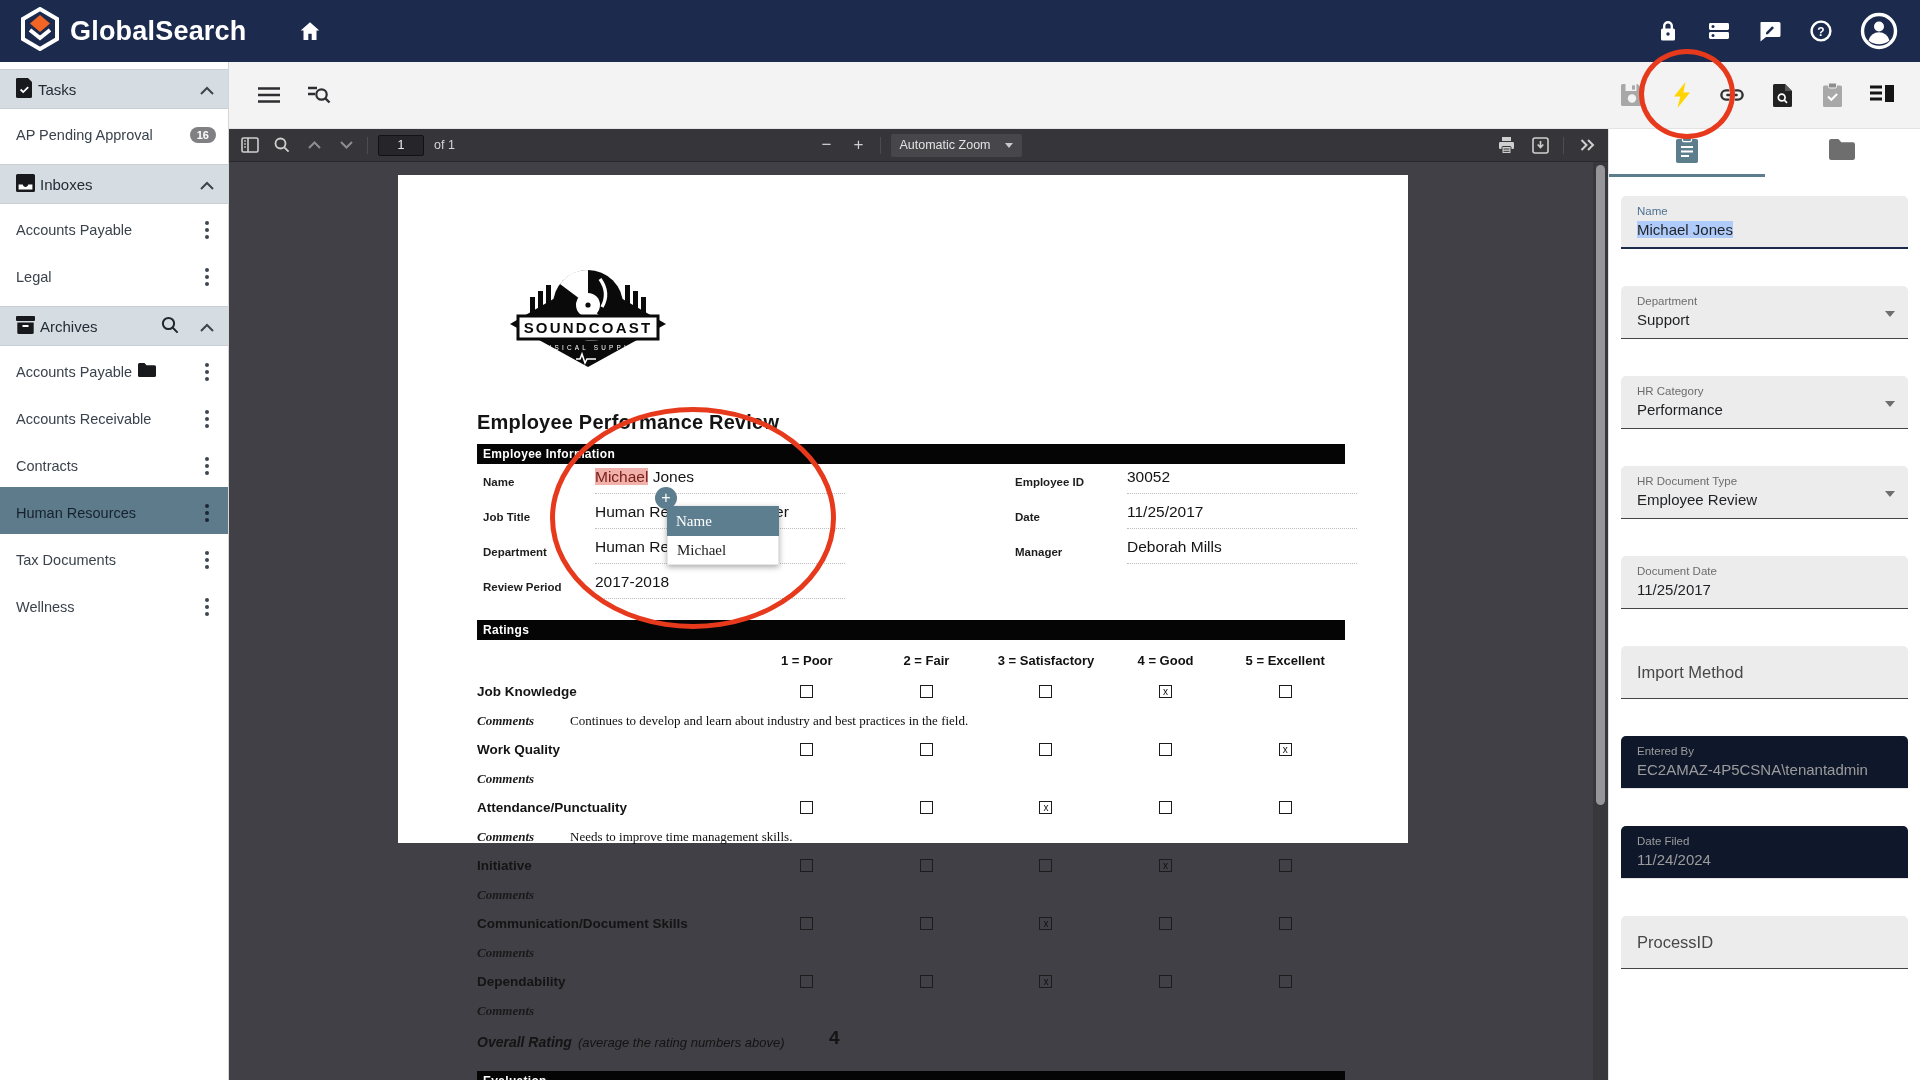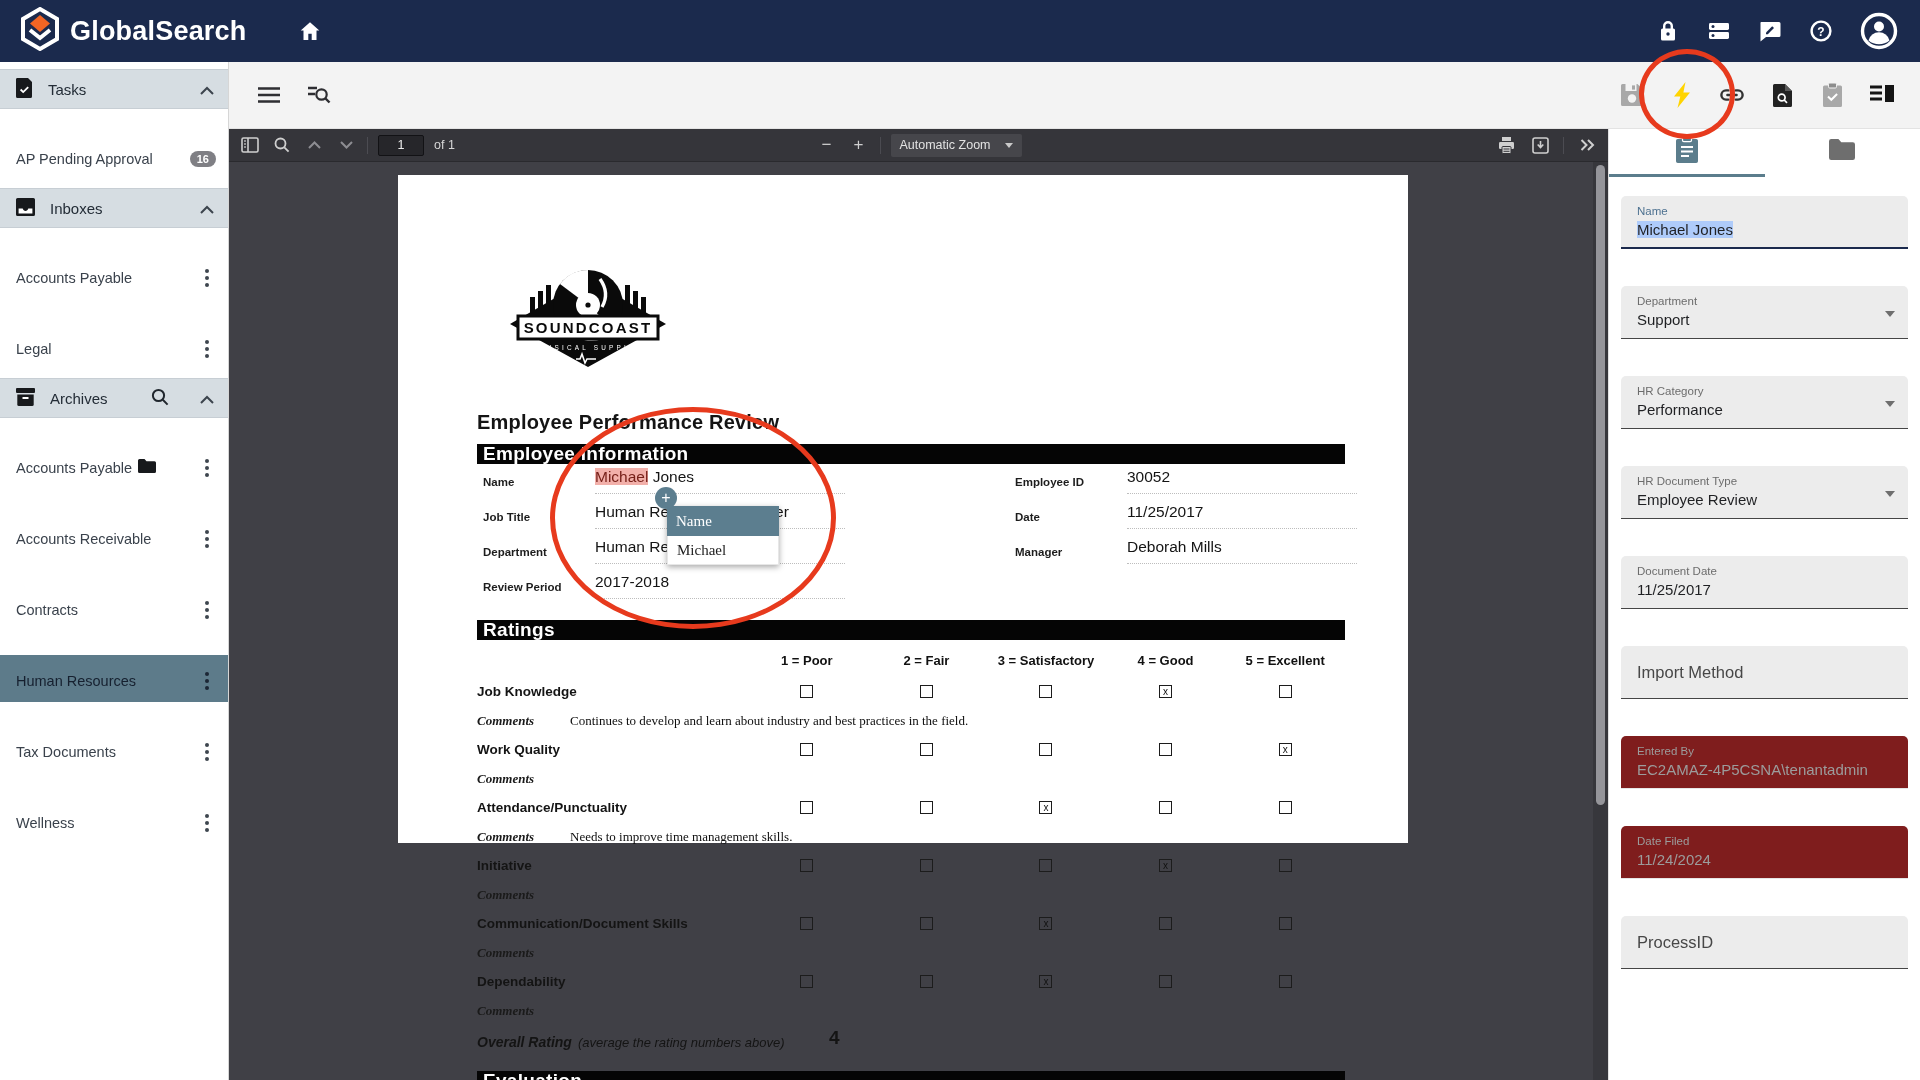--- a/index.html
+++ b/index.html
@@ -11,24 +11,24 @@
   .brand-text { color:#fff; font-size:27px; font-weight:700; letter-spacing:.2px; }
   .nav-home { margin-left:52px; display:flex; align-items:center; cursor:pointer; }
   .nav-right { margin-left:auto; display:flex; align-items:center; gap:27px; }
   .nav-ic { width:24px; height:24px; display:flex; align-items:center; justify-content:center; cursor:pointer; }
 
   
   .app-body { display:flex; height:1018px; }
 
   
   .sidebar { width:229px; flex:none; background:#fff; border-right:1px solid #d6d6d6; padding-top:7px; overflow:hidden; }
-  .sec-head { height:40px; margin-top:8px; background:#d6dde2; border-top:1px solid #c7ced4; border-bottom:1px solid #c7ced4; display:flex; align-items:center; padding:0 14px 0 16px; gap:15px; font-size:15px; color:#232c36; cursor:pointer; }
+  .sec-head { height:40px; margin-top:8px; background:#d6dde2; border-top:1px solid #c7ced4; border-bottom:1px solid #c7ced4; display:flex; align-items:center; padding:0 14px 0 16px; gap:5px; font-size:15px; color:#232c36; cursor:pointer; }
   .sec-head:first-child { margin-top:0; }
   .sec-head .grow { flex:1; }
-  .side-item { height:47px; display:flex; align-items:center; padding:4px 12px 0 16px; font-size:14.5px; color:#3a424c; cursor:pointer; gap:0;margin-top:24px; }
+  .side-item { height:47px; display:flex; align-items:center; padding:4px 12px 0 16px; font-size:14.5px; color:#3a424c; cursor:pointer; gap:0; }
   .side-item .grow { flex:1; }
   .side-item.selected { background:#5d7b8a; color:#16202f; }
   .badge { background:#7f7f84; color:#fff; font-size:11px; border-radius:9px; padding:2px 7px; font-weight:700; }
   .kebab { width:18px; height:22px; display:flex; flex-direction:column; align-items:center; justify-content:center; gap:3px; cursor:pointer; }
   .kebab i { width:4px; height:4px; border-radius:50%; background:#3e464f; }
   .selected .kebab i { background:#1c2635; }
 
   
   .main-col { flex:1; display:flex; flex-direction:column; min-width:0; }
   .action-bar { height:67px; background:#f3f3f3; border-bottom:1px solid #e3e3e3; display:flex; align-items:center; padding:0 26px 0 28px; position:relative; }
@@ -51,21 +51,21 @@
   .zcaret { width:0; height:0; border-left:4px solid transparent; border-right:4px solid transparent; border-top:5px solid #c9c9c9; }
 
   .canvas { flex:1; background:#404046; overflow:hidden; position:relative; }
   .vtrack { position:absolute; right:0; top:0; bottom:0; width:15px; background:#37373c; }
   .vthumb { position:absolute; right:3px; top:3px; width:9px; height:640px; border-radius:5px; background:#95959a; cursor:pointer; }
 
   
   .page { position:absolute; left:169px; top:1px; width:1010px; height:668px; background:#fff; color:#141414;margin-top:12px; }
   .doc-logo { position:absolute; left:90px; top:92px; }
   .doc-title { position:absolute; left:79px; top:236px; font-size:20px; font-weight:700; letter-spacing:.2px; }
-  .docbar { position:absolute; left:79px; width:868px; height:20px; background:#050505; color:#fff; font-weight:700; font-size:19px; line-height:20px; padding-left:6px; letter-spacing:.3px; }
+  .docbar { position:absolute; left:79px; width:868px; height:20px; background:#050505; color:#fff; font-weight:700; font-size:12px; line-height:20px; padding-left:6px; letter-spacing:.3px; }
   .bar-info { top:269px; } .bar-ratings { top:445px; } .bar-eval { top:896px; }
 
   .info { position:absolute; left:79px; top:293px; width:868px; height:150px; }
   .icol { position:absolute; top:0; }
   .icol-l { left:6px; } .icol-r { left:538px; }
   .irow { display:flex; height:35px; align-items:flex-start; }
   .ilabel { width:112px; font-size:11.5px; font-weight:700; padding-top:8px; color:#1d1d1d; }
   .ival { font-size:15.5px; border-bottom:1px dotted #bdbdbd; padding-bottom:7px; min-width:250px; white-space:nowrap; }
   .icol-r .ival { min-width:230px; }
   .hl-name { background:#f2b0aa; color:#77211a; }
@@ -104,21 +104,21 @@
   .tab.active { border-bottom-color:#5b7d8c; }
   .fields { padding:19px 12px 0 12px; }
   .field { background:#ececec; border-radius:5px 5px 0 0; height:53px; padding:9px 14px 0 16px; position:relative; border-bottom:1px solid #454545; margin-bottom:37px; }
   .flabel { font-size:11.5px; color:#6c6c6c; }
   .fvalue { font-size:15px; color:#1f2023; margin-top:4px; white-space:nowrap; }
   .field.focused { border-bottom:2px solid #1b2a4d; }
   .field.focused .flabel { color:#4d7190; }
   .sel { background:#aecbfa; }
   .field.empty { display:flex; align-items:center; padding-top:0; }
   .field.empty .flabel { font-size:16.5px; color:#474747; }
-  .field.readonly { background:#7f1d1d; border-bottom:1px solid #e6e6e6; }
+  .field.readonly { background:#0f172a; border-bottom:1px solid #e6e6e6; }
   .field.readonly .flabel, .field.readonly .fvalue { color:#9c9c9c; }
   .fcaret { position:absolute; right:13px; top:25px; width:0; height:0; border-left:5px solid transparent; border-right:5px solid transparent; border-top:6px solid #6e6e6e; }
 </style>
 </head>
 <body>
 
 <header class="navbar">
   <div class="brand">
     <span>
       <svg width="40" height="44" viewBox="0 0 40 44">

